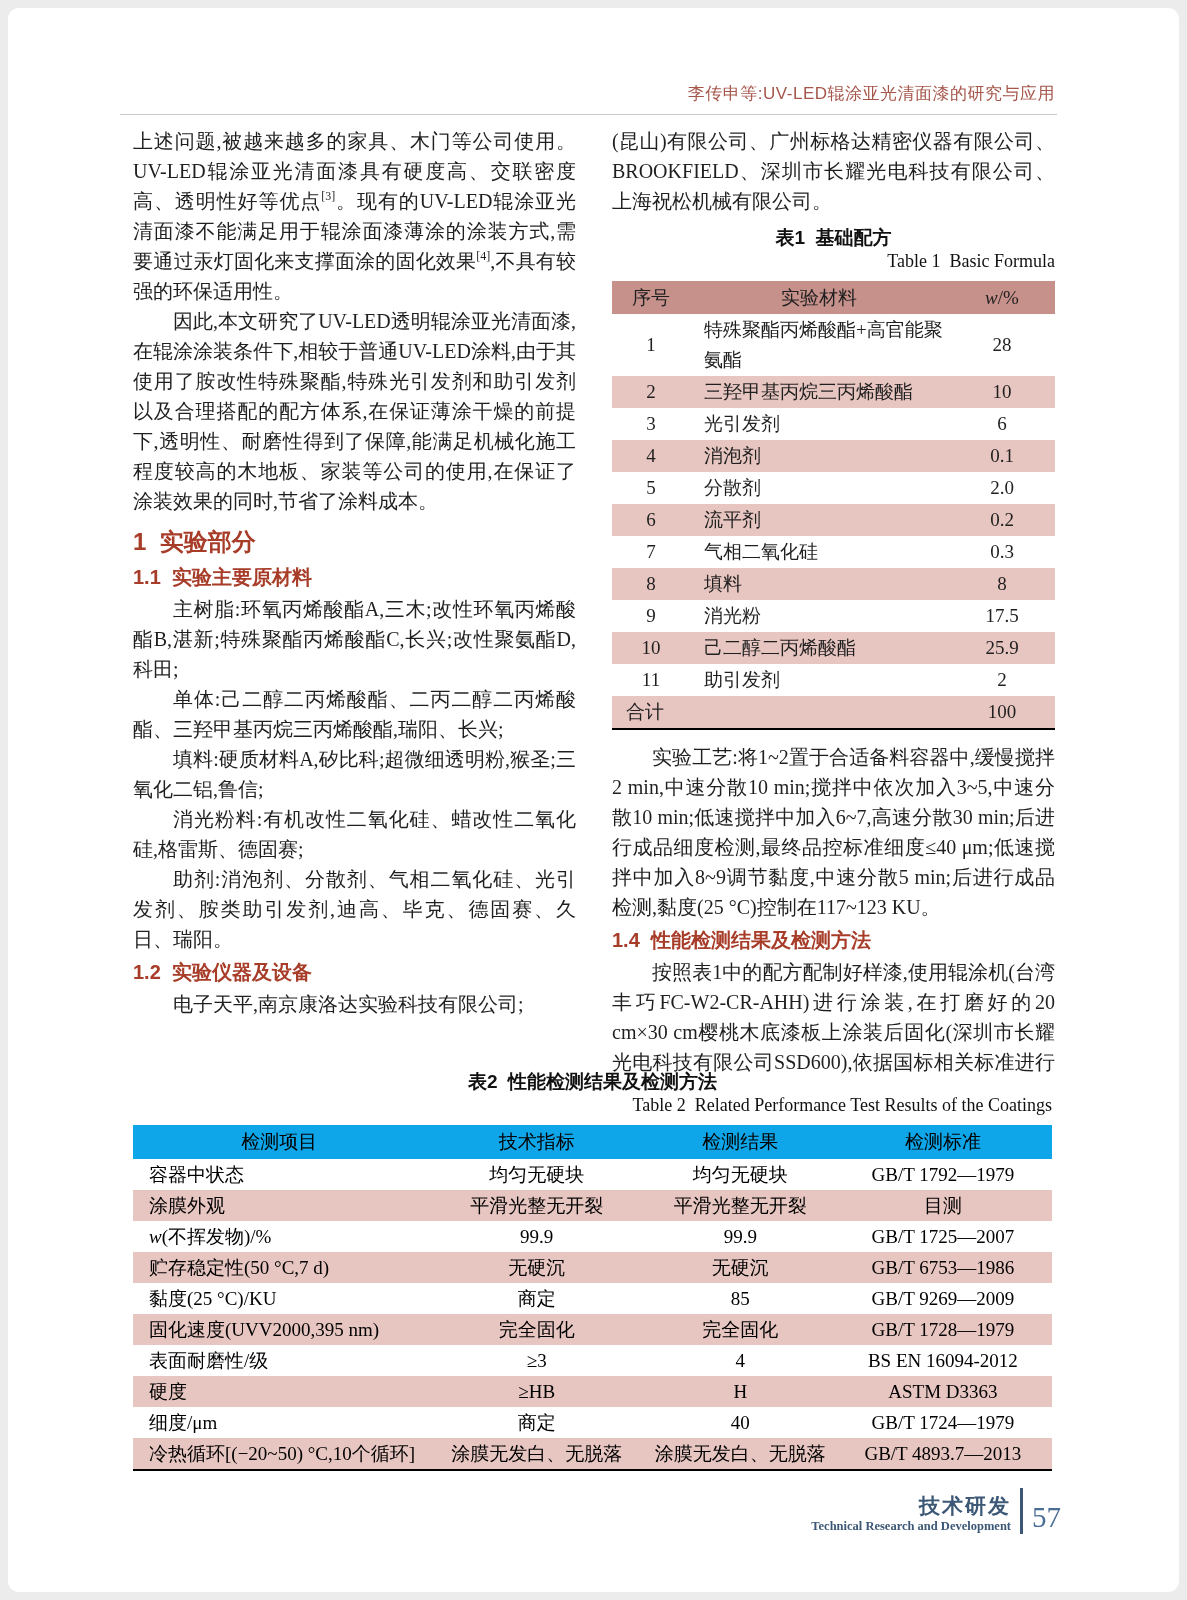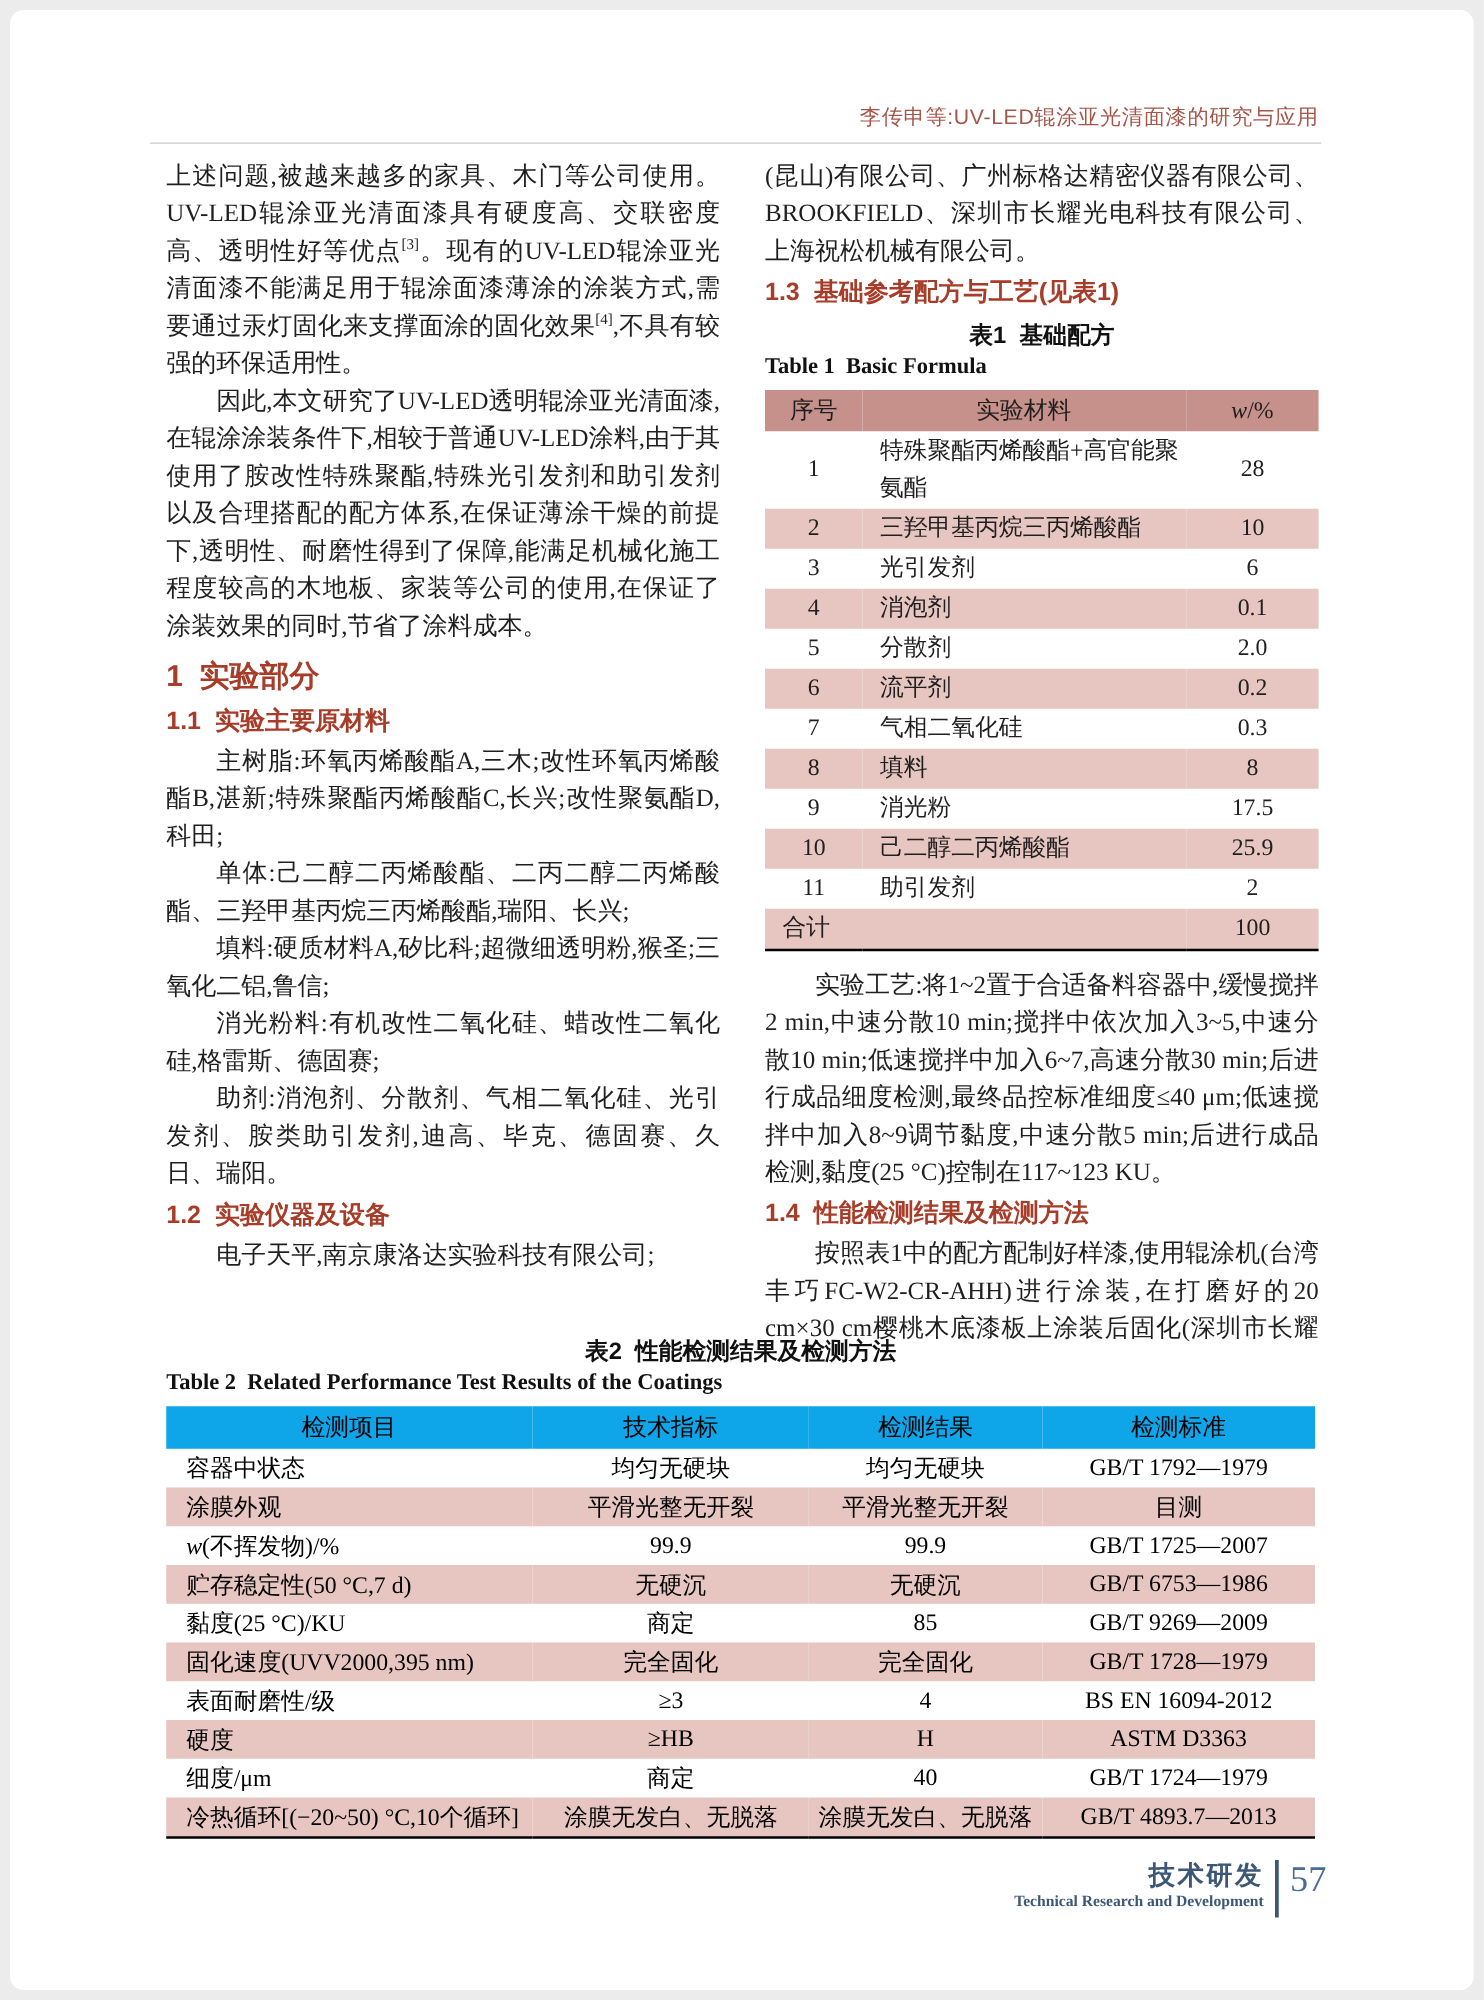--- a/index.html
+++ b/index.html
@@ -45,21 +45,21 @@
     font-weight:bold;color:#a73c28;font-size:20px;line-height:26px;
     margin:5px 0 4px;white-space:pre-wrap;text-align:left;
   }
   
   .tbl-title-cn{
     text-align:center;font-weight:bold;font-size:19px;line-height:24px;
     margin-top:10px;white-space:pre-wrap;
     font-family:"Liberation Sans","DejaVu Sans",sans-serif;color:#111;
   }
   .tbl-title-en{
-    text-align:left;font-weight:bold;font-size:18px;line-height:23px;
+    text-align:right;font-weight:normal;font-size:18px;line-height:23px;
     margin-bottom:8px;white-space:pre-wrap;color:#111;
   }
   
   table{border-collapse:collapse;border-bottom:2px solid #000000;}
   th{font-weight:normal;}
   .t1{width:100%;font-size:19px;}
   .t1 th{background:#c7918b;height:31px;}
   .t1 td{height:27px;}
   .t1 tbody tr:nth-child(even) td{background:#e7c6c1;}
   .t1 .c-no{text-align:center;width:76px;}
@@ -74,21 +74,21 @@
   .t2 td{height:29px;}
   .t2 tbody tr:nth-child(even) td{background:#e7c6c1;}
   .t2 .c-item{text-align:left;padding-left:16px;width:282px;}
   .t2 th.c-item{text-align:center;padding-left:0;}
   .t2 .c-spec{text-align:center;width:225px;}
   .t2 .c-res{text-align:center;width:190px;}
   .t2 .c-std{text-align:center;width:222px;}
   
   .footer{
     position:absolute;top:1480px;right:118px;
-    display:flex;align-items:flex-start;
+    display:flex;align-items:flex-end;
   }
   .f-text{text-align:right;color:#3c5876;margin-right:9px;}
   .f-cn{
     font-family:"Liberation Sans","DejaVu Sans",sans-serif;
     font-weight:bold;font-size:21px;line-height:26px;letter-spacing:2px;
   }
   .f-en{font-weight:bold;font-size:12.5px;line-height:15px;}
   .f-bar{width:3px;height:46px;background:#3c5876;margin-right:9px;}
   .f-num{font-size:29px;color:#4a6d94;}
 </style>
@@ -113,21 +113,20 @@
       <p class="ind">填料:硬质材料A,矽比科;超微细透明粉,猴圣;三氧化二铝,鲁信;</p>
       <p class="ind">消光粉料:有机改性二氧化硅、蜡改性二氧化硅,格雷斯、德固赛;</p>
       <p class="ind">助剂:消泡剂、分散剂、气相二氧化硅、光引发剂、胺类助引发剂,迪高、毕克、德固赛、久日、瑞阳。</p>
       <div class="sec-h2">1.2  实验仪器及设备</div>
       <p class="ind">电子天平,南京康洛达实验科技有限公司;</p>
 
     </div>
 
     <div class="col">
       <p>(昆山)有限公司、广州标格达精密仪器有限公司、BROOKFIELD、深圳市长耀光电科技有限公司、上海祝松机械有限公司。</p>
-      <div class="sec-h2">1.3  基础参考配方与工艺(见表1)</div>
 
       <div class="tbl-title-cn">表1  基础配方</div>
       <div class="tbl-title-en">Table 1  Basic Formula</div>
 
       <table class="t1">
         <thead>
           <tr>
             <th class="c-no">序号</th>
             <th class="c-mat">实验材料</th>
             <th class="c-w"><span class="ital">w</span><span>/%</span></th>

